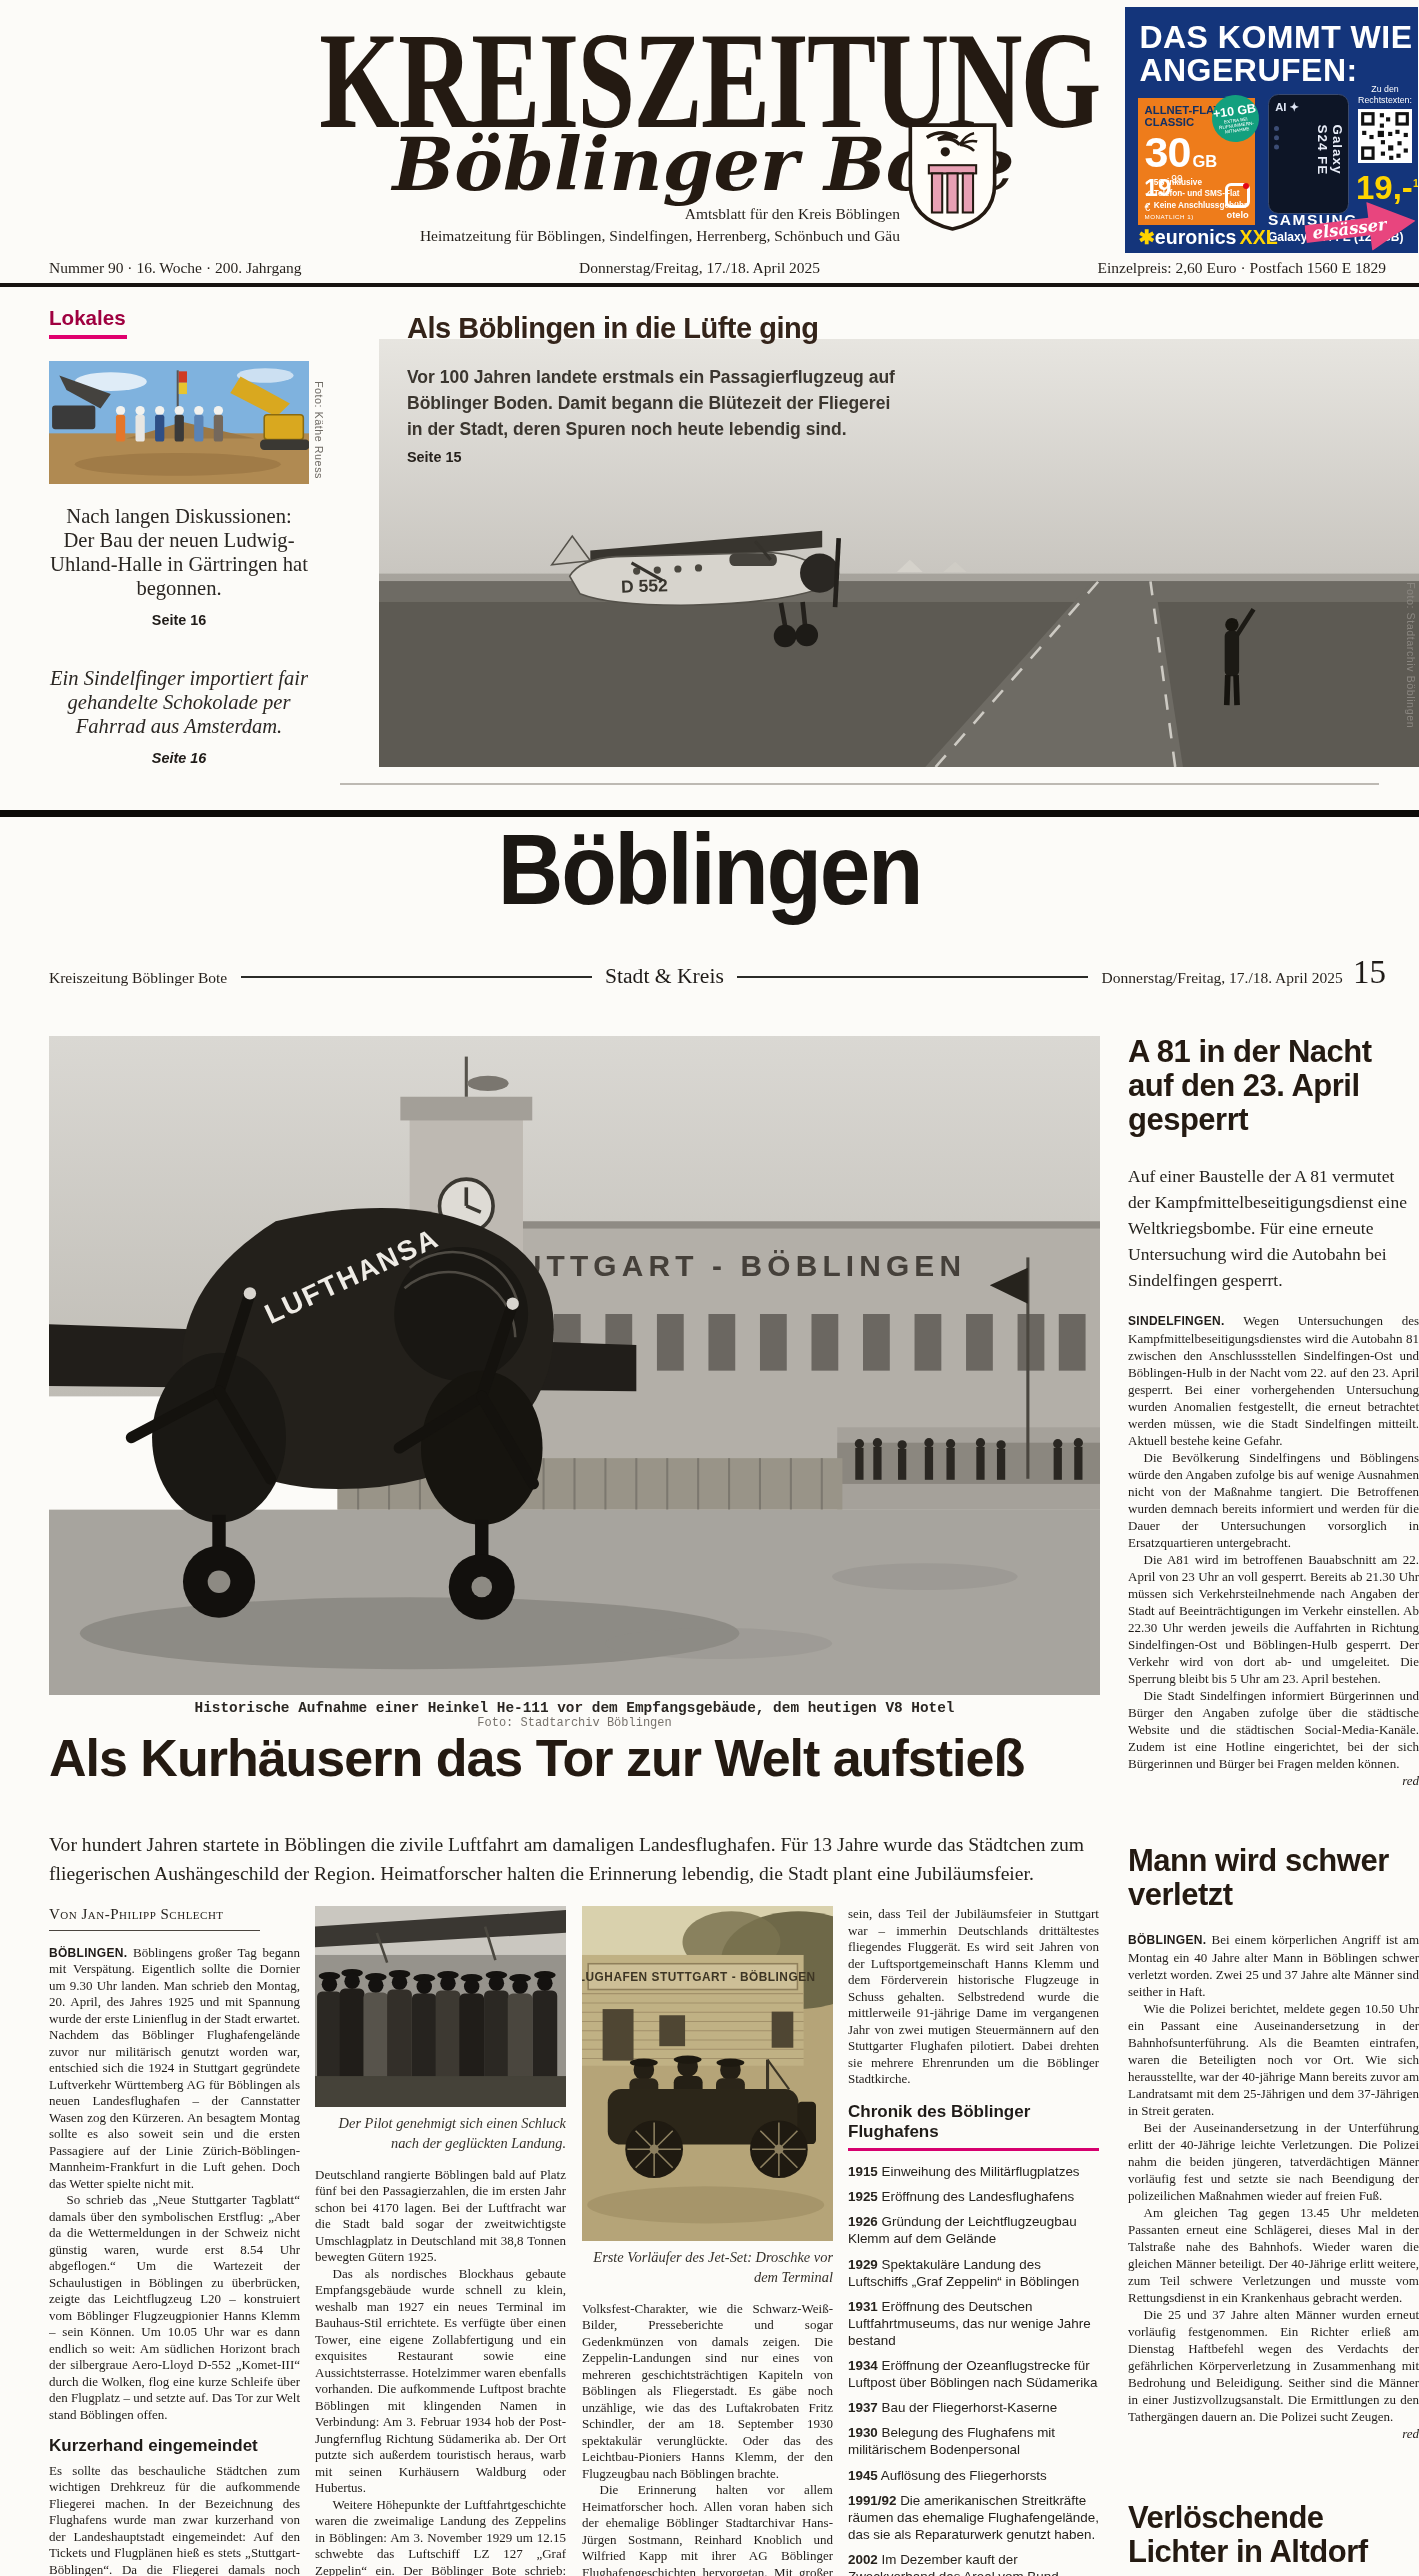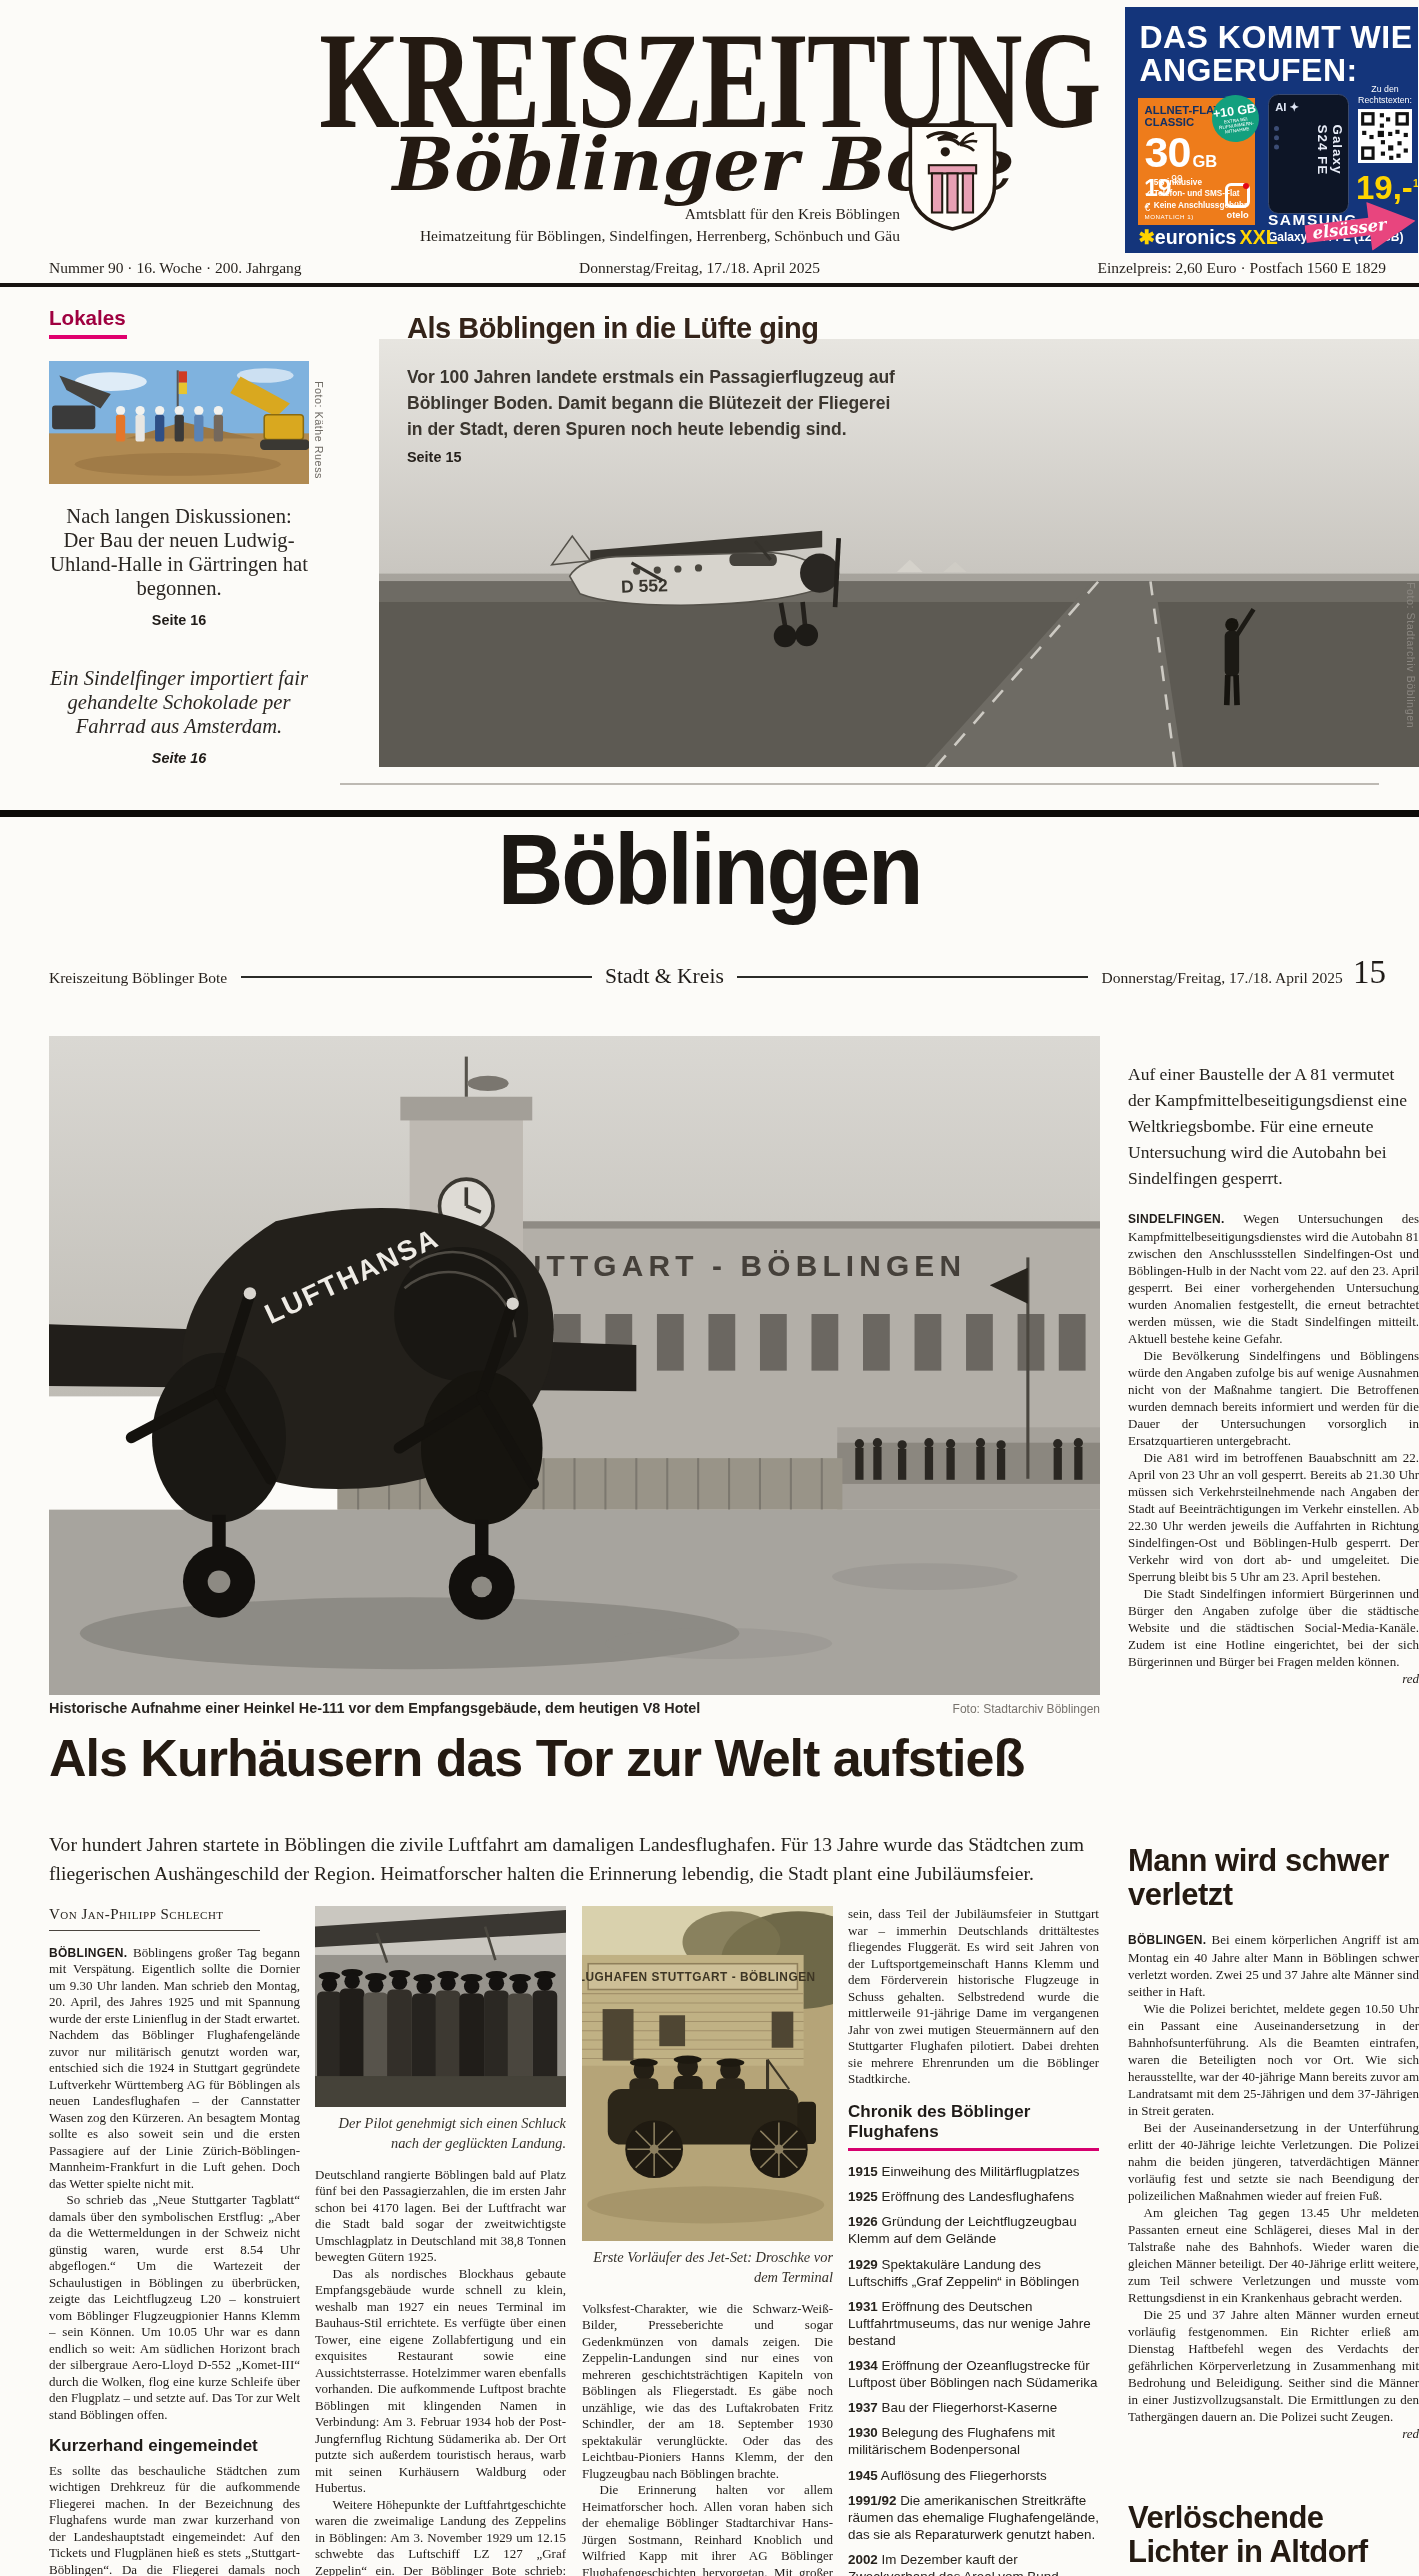--- a/index.html
+++ b/index.html
@@ -77,22 +77,22 @@
   .p15-title{position:absolute;left:0;top:819px;width:1419px;text-align:center;
     font-family:"Liberation Sans",sans-serif;font-weight:800;font-size:101px;line-height:1;
     letter-spacing:-2.6px;color:#1b1713;transform:scaleX(.9);transform-origin:50% 0;}
   .p15-row{position:absolute;left:49px;top:956px;width:1337px;display:flex;align-items:baseline;font-size:15.5px;color:#241f1a;}
   .p15-row .line{flex:1;height:1.5px;background:#2b2b28;align-self:center;margin:9.3px 13.4px 0 13.4px;}
   .p15-mid{font-size:21.6px;color:#1f1b18;}
   .p15-date{margin-right:10.3px;}
   .p15-num{font-size:33px;line-height:1;color:#1f1b18;}
   
   .main-photo{position:absolute;left:49px;top:1036px;width:1051px;height:659px;}
-  .cap-row{position:absolute;left:49px;top:1700px;width:1051px;display:flex;justify-content:space-between;align-items:flex-end;
-    font-family:Liberation Sans, sans-serif;}
+  .cap-row{position:absolute;left:49px;top:1700px;width:1051px;display:flex;justify-content:space-between;align-items:center;
+    font-family:Liberation Mono, monospace;flex-direction:column;}
   .cap-row .cap{font-size:14.4px;font-weight:700;color:#2a2622;}
   .cap-row .cred{font-size:12px;color:#77726c;}
   .art-headline{position:absolute;left:49px;top:1732px;width:1051px;font-family:"Liberation Sans",sans-serif;
     font-weight:700;font-size:52px;letter-spacing:-1px;color:#241a12;line-height:1.02;}
   .standfirst{position:absolute;left:49px;top:1830px;width:1051px;font-size:19.6px;line-height:29px;color:#26231e;}
   .col{position:absolute;top:1906px;width:251px;height:853px;overflow:hidden;text-align:justify;}
   .c1{left:49px;} .c2{left:315px;} .c3{left:582px;} .c4{left:848px;}
   .byline{font-variant:small-caps;font-size:15px;letter-spacing:0.5px;color:#26221d;
     border-bottom:1.5px solid #4a453f;display:inline-block;padding:0 36px 7.2px 0;margin-bottom:13.4px;}
   .col p{margin:0;font-size:13px;line-height:16.5px;hyphens:auto;}
@@ -590,20 +590,21 @@
       <div class="ch-item" data-name="chronicle-item"><b>1945</b> <span>Auflösung des Fliegerhorsts</span></div>
       <div class="ch-item" data-name="chronicle-item"><b>1991/92</b> <span>Die amerikanischen Streitkräfte räumen das ehemalige Flughafengelände, das sie als Reparaturwerk genutzt haben.</span></div>
       <div class="ch-item" data-name="chronicle-item"><b>2002</b> <span>Im Dezember kauft der Zweckverband das Areal vom Bund.</span></div>
 
     </div>
   </div>
 
   <div class="sidebar" data-name="sidebar">
 
     <div class="sb-art" style="top:0;" data-name="sidebar-article-a81">
+      <h2 class="sb-h" data-name="a81-headline">A 81 in der Nacht auf den 23. April gesperrt</h2>
       <div class="sb-lead" data-name="a81-lead">Auf einer Baustelle der A 81 vermutet der Kampfmittelbeseitigungsdienst eine Weltkriegsbombe. Für eine erneute Untersuchung wird die Autobahn bei Sindelfingen gesperrt.</div>
       <p class="body first" data-name="a81-paragraph"><b class="dl" data-name="dateline">SINDELFINGEN.</b> <span>Wegen Untersuchungen des Kampfmittelbeseitigungsdienstes wird die Autobahn 81 zwischen den Anschlussstellen Sindelfingen-Ost und Böblingen-Hulb in der Nacht vom 22. auf den 23. April gesperrt. Bei einer vorhergehenden Untersuchung wurden Anomalien festgestellt, die erneut betrachtet werden müssen, wie die Stadt Sindelfingen mitteilt. Aktuell bestehe keine Gefahr.</span></p>
       <p class="body ind" data-name="a81-paragraph">Die Bevölkerung Sindelfingens und Böblingens würde den Angaben zufolge bis auf wenige Ausnahmen nicht von der Maßnahme tangiert. Die Betroffenen wurden demnach bereits informiert und werden für die Dauer der Untersuchungen vorsorglich in Ersatzquartieren untergebracht.</p>
       <p class="body ind" data-name="a81-paragraph">Die A81 wird im betroffenen Bauabschnitt am 22. April von 23 Uhr an voll gesperrt. Bereits ab 21.30 Uhr müssen sich Verkehrsteilnehmende nach Angaben der Stadt auf Beeinträchtigungen im Verkehr einstellen. Ab 22.30 Uhr werden jeweils die Auffahrten in Richtung Sindelfingen-Ost und Böblingen-Hulb gesperrt. Der Verkehr wird von dort ab- und umgeleitet. Die Sperrung bleibt bis 5 Uhr am 23. April bestehen.</p>
       <p class="body ind" data-name="a81-paragraph"><span>Die Stadt Sindelfingen informiert Bürgerinnen und Bürger den Angaben zufolge über die städtische Website und die städtischen Social-Media-Kanäle. Zudem ist eine Hotline eingerichtet, bei der sich Bürgerinnen und Bürger bei Fragen melden können.</span> <i class="sig" data-name="author-sig">red</i></p>
     </div>
 
     <div class="sb-art" style="top:809px;" data-name="sidebar-article-mann">
       <h2 class="sb-h" data-name="mann-headline">Mann wird schwer verletzt</h2>
       <p class="body first" data-name="mann-paragraph"><b class="dl" data-name="dateline">BÖBLINGEN.</b> <span>Bei einem körperlichen Angriff ist am Montag ein 40 Jahre alter Mann in Böblingen schwer verletzt worden. Zwei 25 und 37 Jahre alte Männer sind seither in Haft.</span></p>

